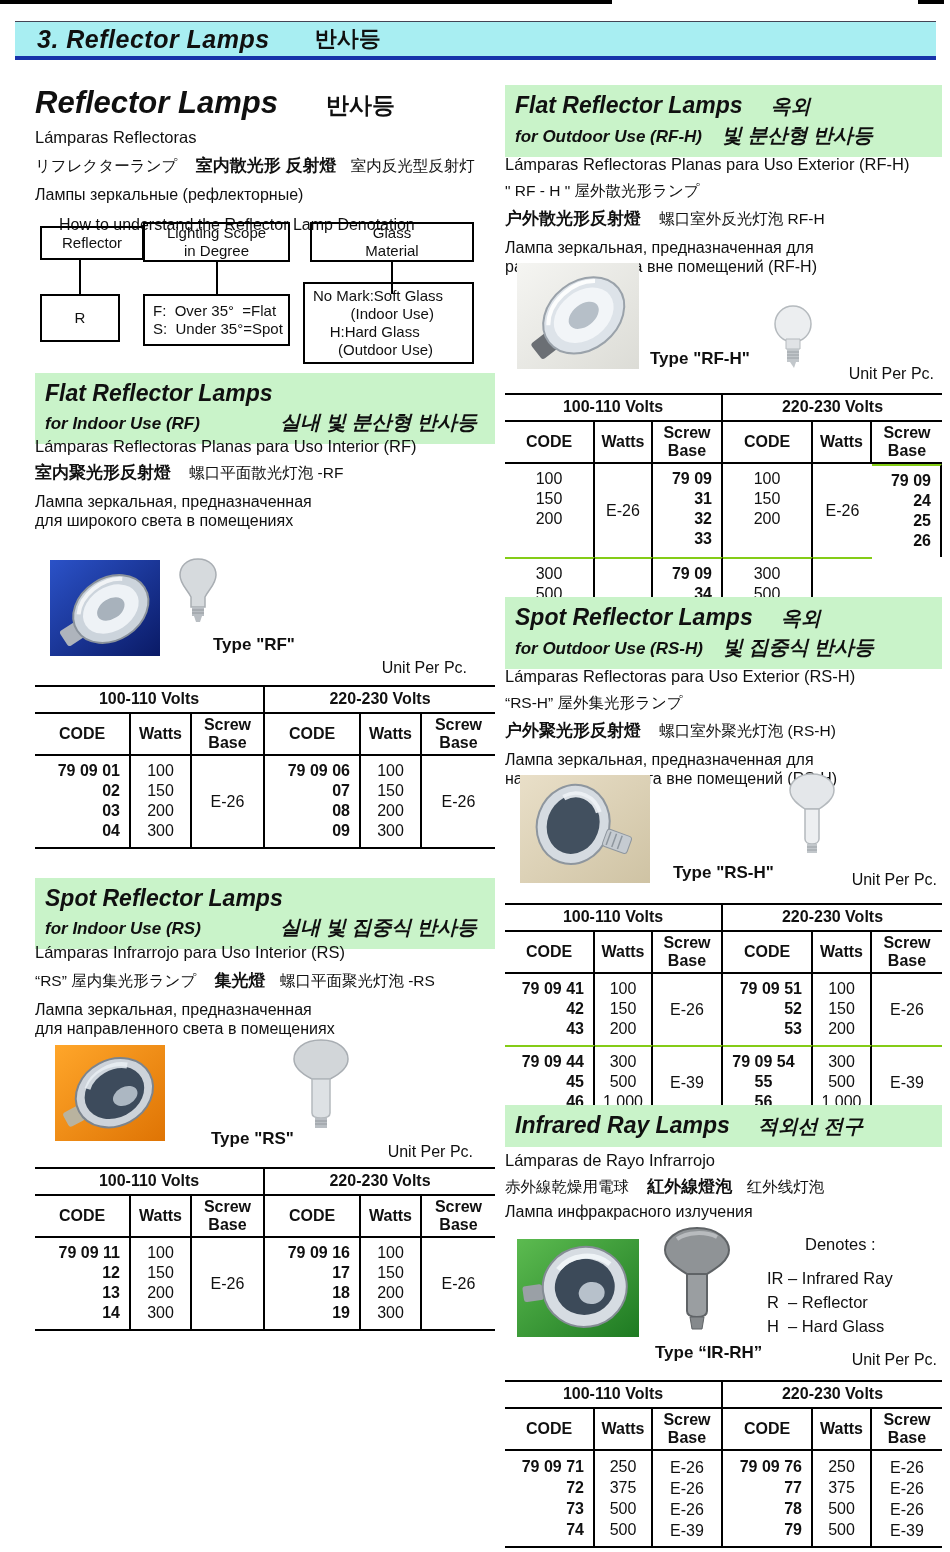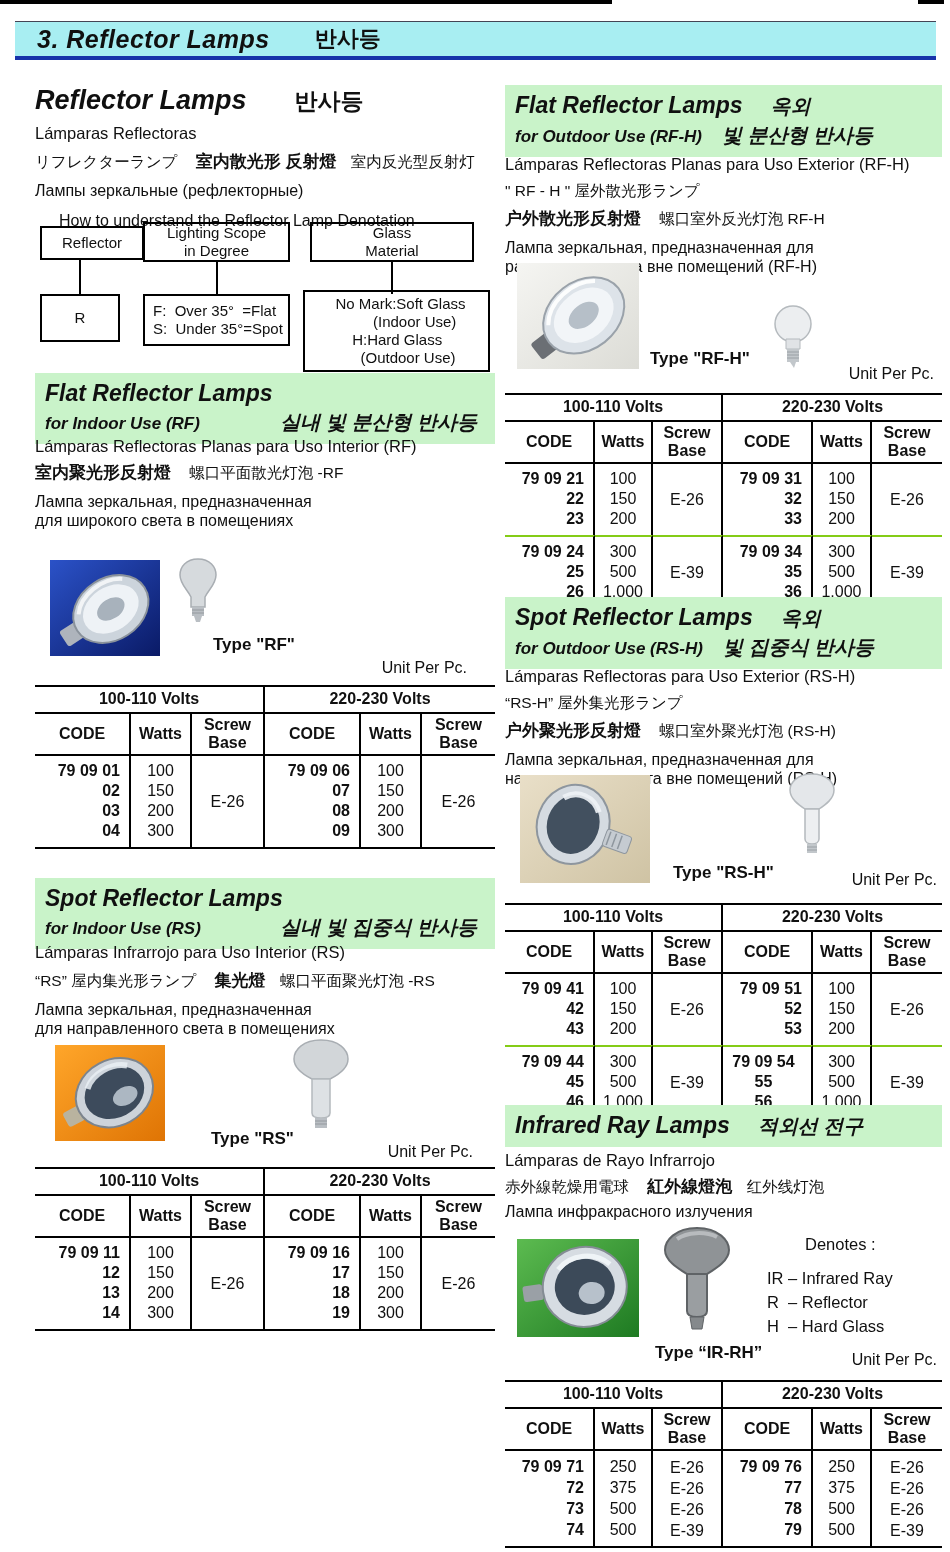--- a/index.html
+++ b/index.html
@@ -17,21 +17,21 @@
     display:flex;align-items:center;}
   #header-band .ht1{font-size:25px;font-weight:bold;font-style:italic;margin-left:22px;letter-spacing:.5px;}
   #header-band .ht2{font-size:22px;font-weight:bold;margin-left:45px;}
 
   
   #col-left{position:absolute;left:35px;top:85px;width:460px;height:1460px;}
   #col-right{position:absolute;left:505px;top:85px;width:437px;height:1460px;}
 
   
   .h-title{display:flex;align-items:baseline;}
-  .ht{font-size:27px;font-weight:bold;font-style:italic;}
+  .ht{font-size:31px;font-weight:bold;font-style:italic;}
   .ht-kr{font-size:23px;font-weight:bold;margin-left:48px;}
   .t-es{font-size:16.5px;margin-top:7px;}
   .t-jp{font-size:15.5px;margin-top:7px;}
   .t-cn{font-size:15.5px;margin-top:5px;}
   .cnb{font-weight:bold;font-size:17px;}
   .sp{margin-left:14px;margin-right:10px;}
   .t-ru{font-size:16px;line-height:19px;margin-top:8px;}
   .howto{font-size:16px;margin-top:12px;margin-left:24px;}
 
   
@@ -119,21 +119,21 @@
     <div class="dline" style="left:44px;top:38px;height:34px;"></div>
     <div class="dline" style="left:181px;top:40px;height:32px;"></div>
     <div class="dline" style="left:356px;top:40px;height:32px;"></div>
     <div class="dbox" style="left:5px;top:72px;width:80px;height:48px;">
         <span class="pre">R</span>
       </div>
     <div class="dbox la" style="left:108px;top:72px;width:147px;height:52px;">
         <span class="pre">F:&nbsp; Over 35°&nbsp; =Flat
 S:&nbsp; Under 35°=Spot</span>
       </div>
-    <div class="dbox la" style="left:268px;top:68px;width:187px;height:82px;justify-content:center;">
+    <div class="dbox la" style="left:268px;top:60px;width:171px;height:82px;">
         <span class="pre">No Mark:Soft Glass
 &nbsp;&nbsp;&nbsp;&nbsp;&nbsp;&nbsp;&nbsp;&nbsp;&nbsp;(Indoor Use)
 &nbsp;&nbsp;&nbsp;&nbsp;H:Hard Glass
 &nbsp;&nbsp;&nbsp;&nbsp;&nbsp;&nbsp;(Outdoor Use)</span>
       </div>
   </div>
 
   <div class="sec banner" style="top:288px;">
     <div class="l1">
         <span>Flat Reflector Lamps</span>
@@ -376,25 +376,20 @@
       <div class="tc t-volt bb cr">100-110 Volts</div>
       <div class="tc t-volt bb">220-230 Volts</div>
       <div class="tc t-head bb cr">CODE</div>
       <div class="tc t-head bb cr">Watts</div>
       <div class="tc t-head bb cr">Screw
 Base</div>
       <div class="tc t-head bb cr">CODE</div>
       <div class="tc t-head bb cr">Watts</div>
       <div class="tc t-head bb">Screw
 Base</div>
-      <div class="tc t-codes cr" style="line-height: 20px;">
-        <div>79 09 21</div>
-        <div>22</div>
-        <div>23</div>
-      </div>
       <div class="tc t-watts cr" style="line-height: 20px;">
         <div>100</div>
         <div>150</div>
         <div>200</div>
       </div>
       <div class="tc t-base cr">E-26</div>
       <div class="tc t-codes cr" style="line-height: 20px;">
         <div>79 09 31</div>
         <div>32</div>
         <div>33</div>

